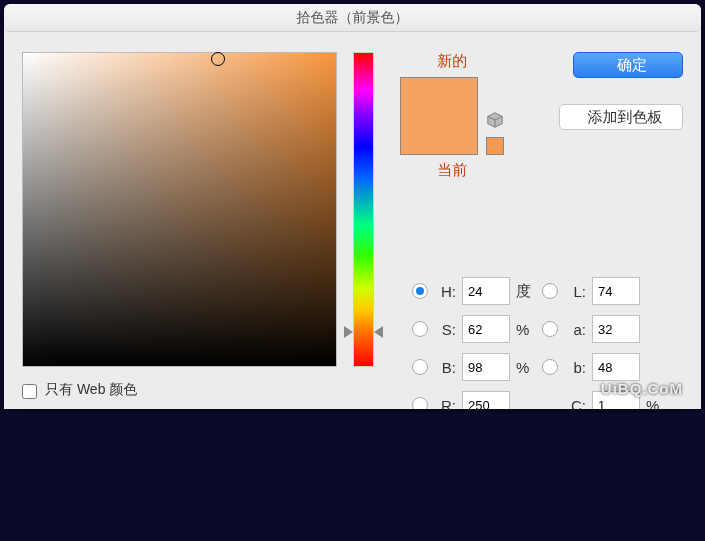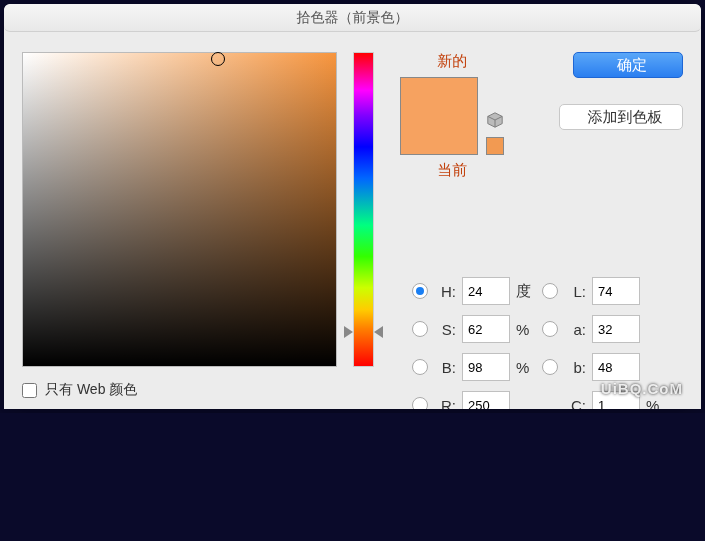--- a/index.html
+++ b/index.html
@@ -7,21 +7,21 @@
 .window { width: 697px; background: #ececec; border-radius: 6px 6px 0 0; overflow: hidden; box-shadow: 0 5px 30px rgba(0,0,0,.4); }
 .titlebar { height: 28px; background: linear-gradient(#f6f6f6,#e8e8e8); border-bottom: 1px solid #d0d0d0; display: flex; align-items: center; justify-content: center; font-size: 14px; color: #555; position: relative; border-radius: 6px; }
 .content { display: flex; padding: 20px 18px 10px 18px; gap: 16px; background: #ececec; }
 .left-col { display: flex; flex-direction: column; gap: 14px; }
 .color-field { width: 315px; height: 315px; border: 1px solid #bbb; position: relative; background:
   linear-gradient(to top, #000, rgba(0,0,0,0)),
   linear-gradient(to right, #fff, #f7953e);
   cursor: crosshair;
 }
 .cf-marker { position: absolute; width: 14px; height: 14px; border: 1.5px solid #000; border-radius: 50%; top: 6px; left: 195px; transform: translate(-50%,-50%); }
-.web-only { display: flex; align-items: center; gap: 8px; font-size: 14px; color: #333; }
+.web-only { display: flex; align-items: flex-end; gap: 8px; font-size: 14px; color: #333; }
 .web-only input { width: 15px; height: 15px; }
 .hue-strip { width: 22px; height: 315px; position: relative; border: 1px solid #ccc;
   background: linear-gradient(to bottom,
     #ff0000 0%, #ff00ff 12%, #8000ff 20%, #0000ff 30%, #0066ff 40%,
     #00ff80 55%, #33ff00 65%, #ccff00 75%, #ffcc00 82%, #ff8000 88%, #ff0000 100%);
 }
 .hue-tri-l, .hue-tri-r { position: absolute; width: 0; height: 0; border-top: 6px solid transparent; border-bottom: 6px solid transparent; top: 273px; }
 .hue-tri-l { left: -10px; border-left: 9px solid #888; }
 .hue-tri-r { right: -10px; border-right: 9px solid #888; }
 .mid-col { display: flex; flex-direction: column; align-items: center; gap: 6px; width: 130px; }

